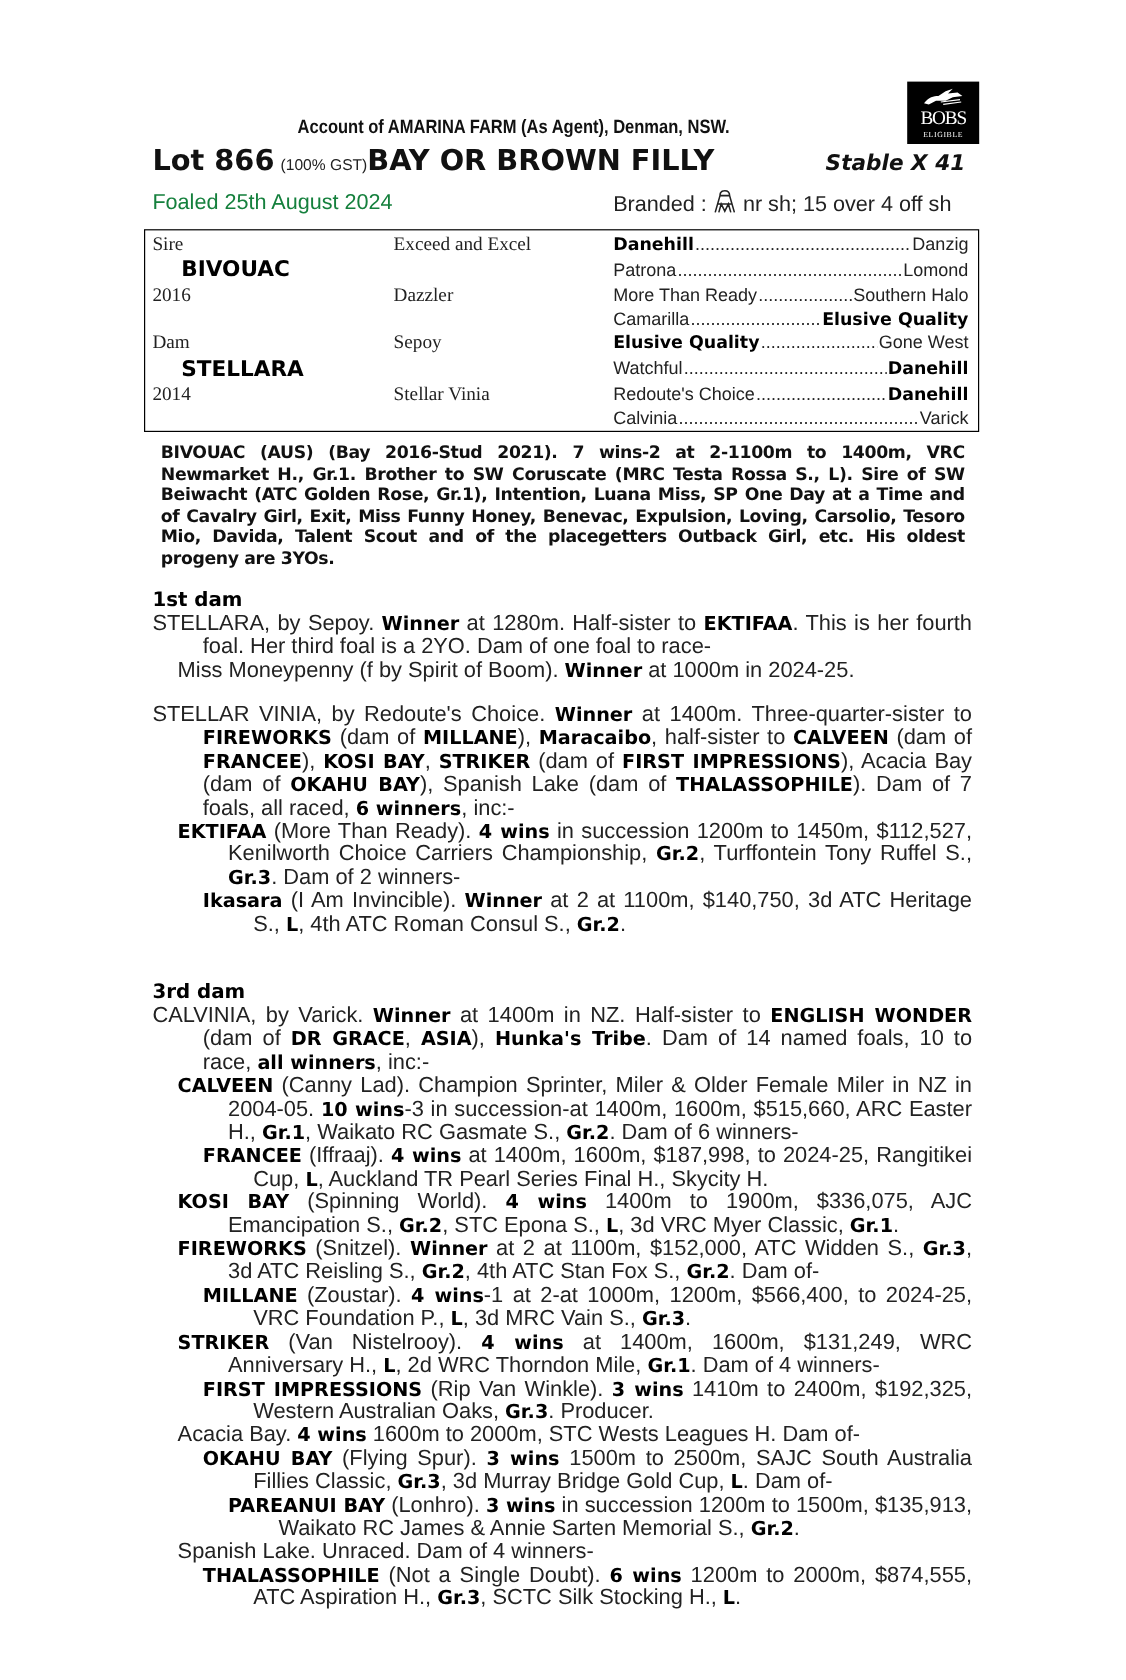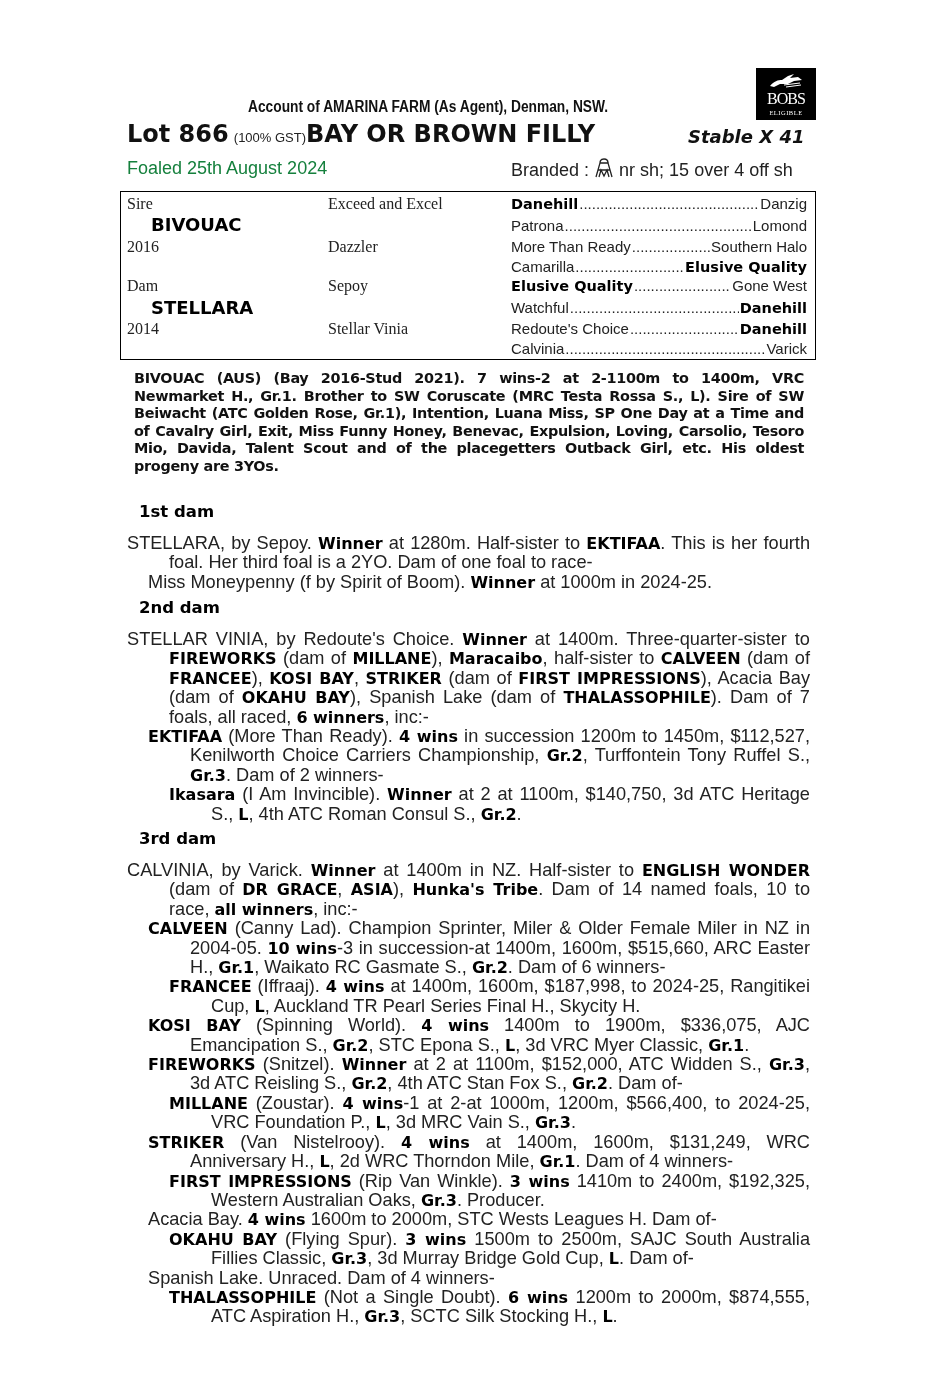--- a/index.html
+++ b/index.html
@@ -25,21 +25,21 @@
   .pcell { position: absolute; font-family: Liberation Serif, serif; font-size: 16px; color:#222; white-space: nowrap; }
   .pbig { font-family: "DejaVu Sans", sans-serif; font-weight: bold; font-size: 18px; color:#000;margin-left:24px; }
   .g3 { position: absolute; left: 390px; width: 296px; font-family: "Liberation Sans", sans-serif; font-size: 15px; color:#222; display: flex; align-items: baseline; white-space: nowrap; }
   .g3 .dots { flex: 1; overflow: hidden; margin: 0 1px; }
   .g3 .dots::after { content: "......................................................................................................................"; letter-spacing: 0px; }
   .g3 .bl { font-family: "DejaVu Sans", sans-serif; font-weight: bold; color:#000; font-size: 14.5px; }
 
   .sire-blurb { position: absolute; left: 134px; top: 370px; width: 670px; font-family: "DejaVu Sans", sans-serif; font-weight: bold; font-size: 14.4px; line-height: 17.5px; text-align: justify; letter-spacing: -0.3px; }
 
   .sec { position: absolute; left: 127px; width: 683px; font-family: "Liberation Sans", sans-serif; font-size: 18.2px; line-height: 19.4px; color:#222; }
-  .sec h3 { margin: 12px; font-family: "DejaVu Sans", sans-serif; font-weight: bold; font-size: 16.5px; line-height: 20px; color:#000; }
+  .sec h3 { margin: 0; font-family: "DejaVu Sans", sans-serif; font-weight: bold; font-size: 16.5px; line-height: 20px; color:#000; }
   .sec p { margin: 0; text-align: justify; }
   .sec .bb { font-family: "DejaVu Sans", sans-serif; font-weight: bold; color:#000; font-size: 16px; }
   .l0 { padding-left: 42px; text-indent: -42px; }
   .l1 { padding-left: 63px; text-indent: -42px; }
   .l2 { padding-left: 84px; text-indent: -42px; }
   .l3 { padding-left: 105px; text-indent: -42px; }
 </style>
 </head>
 <body>
 
@@ -130,39 +130,39 @@
 
   <div class="sec" style="top:490px;">
     <h3>1st dam</h3>
     <div>
         <p class="l0">STELLARA, by Sepoy. <span class="bb">Winner</span> at 1280m. Half-sister to <span class="bb">EKTIFAA</span>. This is her fourth foal. Her third foal is a 2YO. Dam of one foal to race-</p>
         <p class="l1">Miss Moneypenny (f by Spirit of Boom). <span class="bb">Winner</span> at 1000m in 2024-25.</p>
       </div>
   </div>
 
   <div class="sec" style="top:586px;">
-    <h3>2nd dam</h3>
     <div>
         <p class="l0">STELLAR VINIA, by Redoute's Choice. <span class="bb">Winner</span> at 1400m. Three-quarter-sister to <span class="bb">FIREWORKS</span> (dam of <span class="bb">MILLANE</span>), <span class="bb">Maracaibo</span>, half-sister to <span class="bb">CALVEEN</span> (dam of <span class="bb">FRANCEE</span>), <span class="bb">KOSI BAY</span>, <span class="bb">STRIKER</span> (dam of <span class="bb">FIRST IMPRESSIONS</span>), Acacia Bay (dam of <span class="bb">OKAHU BAY</span>), Spanish Lake (dam of <span class="bb">THALASSOPHILE</span>). Dam of 7 foals, all raced, <span class="bb">6 winners</span>, inc:-</p>
         <p class="l1"><span class="bb">EKTIFAA</span> (More Than Ready). <span class="bb">4 wins</span> in succession 1200m to 1450m, $112,527, Kenilworth Choice Carriers Championship, <span class="bb">Gr.2</span>, Turffontein Tony Ruffel S., <span class="bb">Gr.3</span>. Dam of 2 winners-</p>
         <p class="l2"><span class="bb">Ikasara</span> (I Am Invincible). <span class="bb">Winner</span> at 2 at 1100m, $140,750, 3d ATC Heritage S., <span class="bb">L</span>, 4th ATC Roman Consul S., <span class="bb">Gr.2</span>.</p>
       </div>
   </div>
 
   <div class="sec" style="top:817px;">
     <h3>3rd dam</h3>
     <div>
         <p class="l0">CALVINIA, by Varick. <span class="bb">Winner</span> at 1400m in NZ. Half-sister to <span class="bb">ENGLISH WONDER</span> (dam of <span class="bb">DR GRACE</span>, <span class="bb">ASIA</span>), <span class="bb">Hunka's Tribe</span>. Dam of 14 named foals, 10 to race, <span class="bb">all winners</span>, inc:-</p>
         <p class="l1"><span class="bb">CALVEEN</span> (Canny Lad). Champion Sprinter, Miler &amp; Older Female Miler in NZ in 2004-05. <span class="bb">10 wins</span>-3 in succession-at 1400m, 1600m, $515,660, ARC Easter H., <span class="bb">Gr.1</span>, Waikato RC Gasmate S., <span class="bb">Gr.2</span>. Dam of 6 winners-</p>
         <p class="l2"><span class="bb">FRANCEE</span> (Iffraaj). <span class="bb">4 wins</span> at 1400m, 1600m, $187,998, to 2024-25, Rangitikei Cup, <span class="bb">L</span>, Auckland TR Pearl Series Final H., Skycity H.</p>
         <p class="l1"><span class="bb">KOSI BAY</span> (Spinning World). <span class="bb">4 wins</span> 1400m to 1900m, $336,075, AJC Emancipation S., <span class="bb">Gr.2</span>, STC Epona S., <span class="bb">L</span>, 3d VRC Myer Classic, <span class="bb">Gr.1</span>.</p>
         <p class="l1"><span class="bb">FIREWORKS</span> (Snitzel). <span class="bb">Winner</span> at 2 at 1100m, $152,000, ATC Widden S., <span class="bb">Gr.3</span>, 3d ATC Reisling S., <span class="bb">Gr.2</span>, 4th ATC Stan Fox S., <span class="bb">Gr.2</span>. Dam of-</p>
         <p class="l2"><span class="bb">MILLANE</span> (Zoustar). <span class="bb">4 wins</span>-1 at 2-at 1000m, 1200m, $566,400, to 2024-25, VRC Foundation P., <span class="bb">L</span>, 3d MRC Vain S., <span class="bb">Gr.3</span>.</p>
         <p class="l1"><span class="bb">STRIKER</span> (Van Nistelrooy). <span class="bb">4 wins</span> at 1400m, 1600m, $131,249, WRC Anniversary H., <span class="bb">L</span>, 2d WRC Thorndon Mile, <span class="bb">Gr.1</span>. Dam of 4 winners-</p>
         <p class="l2"><span class="bb">FIRST IMPRESSIONS</span> (Rip Van Winkle). <span class="bb">3 wins</span> 1410m to 2400m, $192,325, Western Australian Oaks, <span class="bb">Gr.3</span>. Producer.</p>
         <p class="l1">Acacia Bay. <span class="bb">4 wins</span> 1600m to 2000m, STC Wests Leagues H. Dam of-</p>
         <p class="l2"><span class="bb">OKAHU BAY</span> (Flying Spur). <span class="bb">3 wins</span> 1500m to 2500m, SAJC South Australia Fillies Classic, <span class="bb">Gr.3</span>, 3d Murray Bridge Gold Cup, <span class="bb">L</span>. Dam of-</p>
+        <p class="l3"><span class="bb">PAREANUI BAY</span> (Lonhro). <span class="bb">3 wins</span> in succession 1200m to 1500m, $135,913, Waikato RC James &amp; Annie Sarten Memorial S., <span class="bb">Gr.2</span>.</p>
         <p class="l1">Spanish Lake. Unraced. Dam of 4 winners-</p>
         <p class="l2"><span class="bb">THALASSOPHILE</span> (Not a Single Doubt). <span class="bb">6 wins</span> 1200m to 2000m, $874,555, ATC Aspiration H., <span class="bb">Gr.3</span>, SCTC Silk Stocking H., <span class="bb">L</span>.</p>
       </div>
   </div>
 
 </div>
 
 </body></html>

